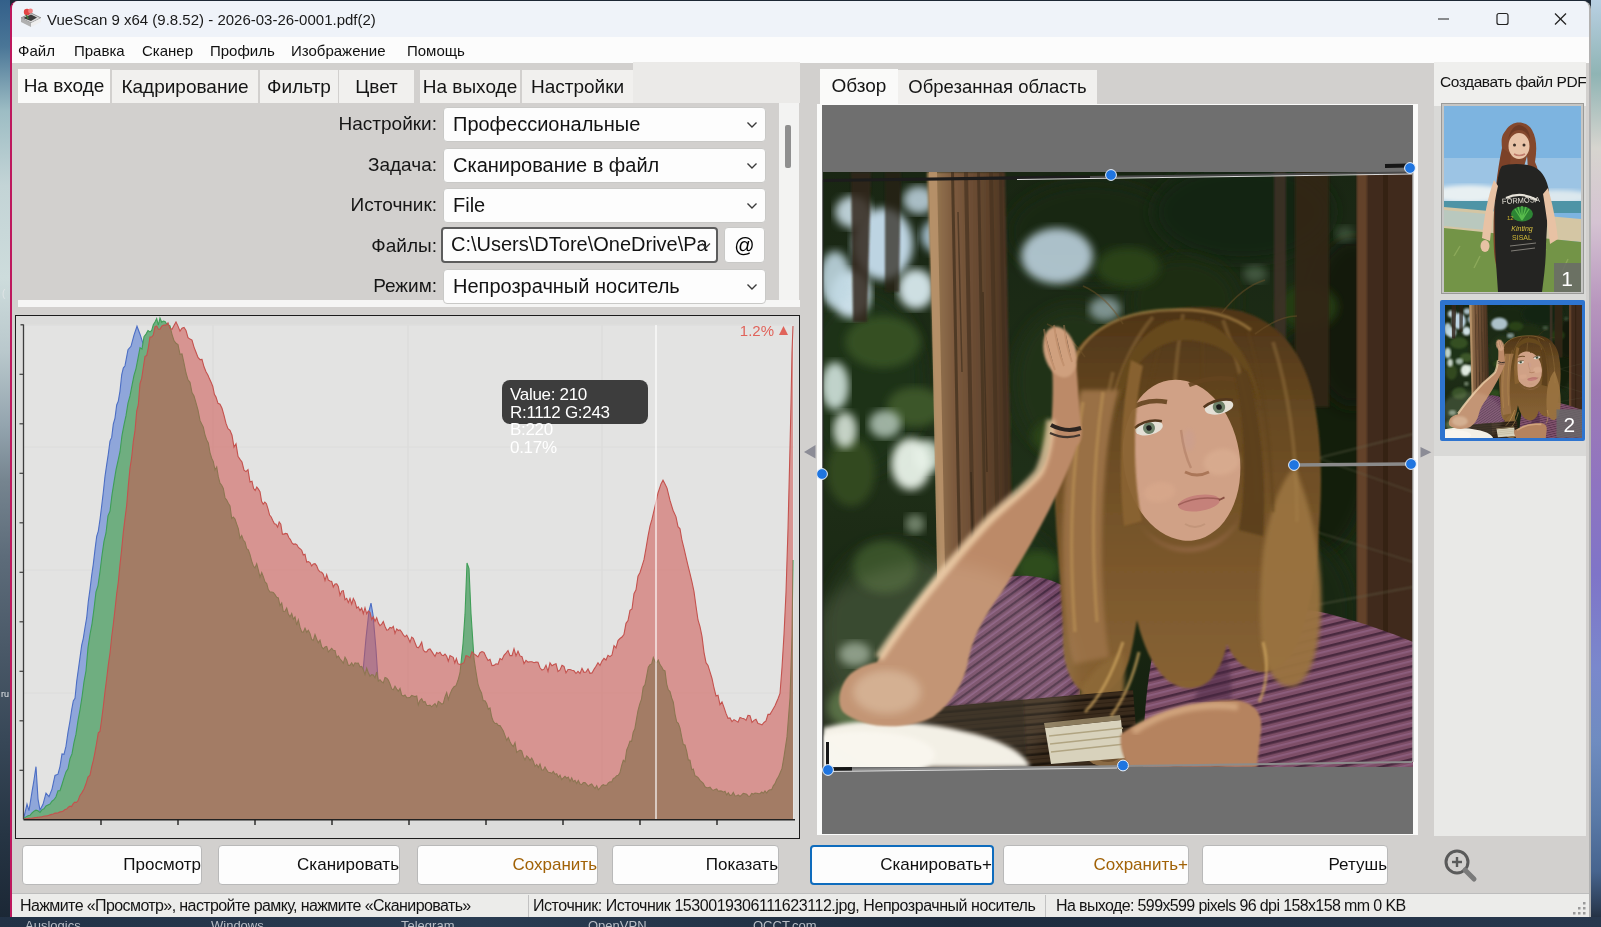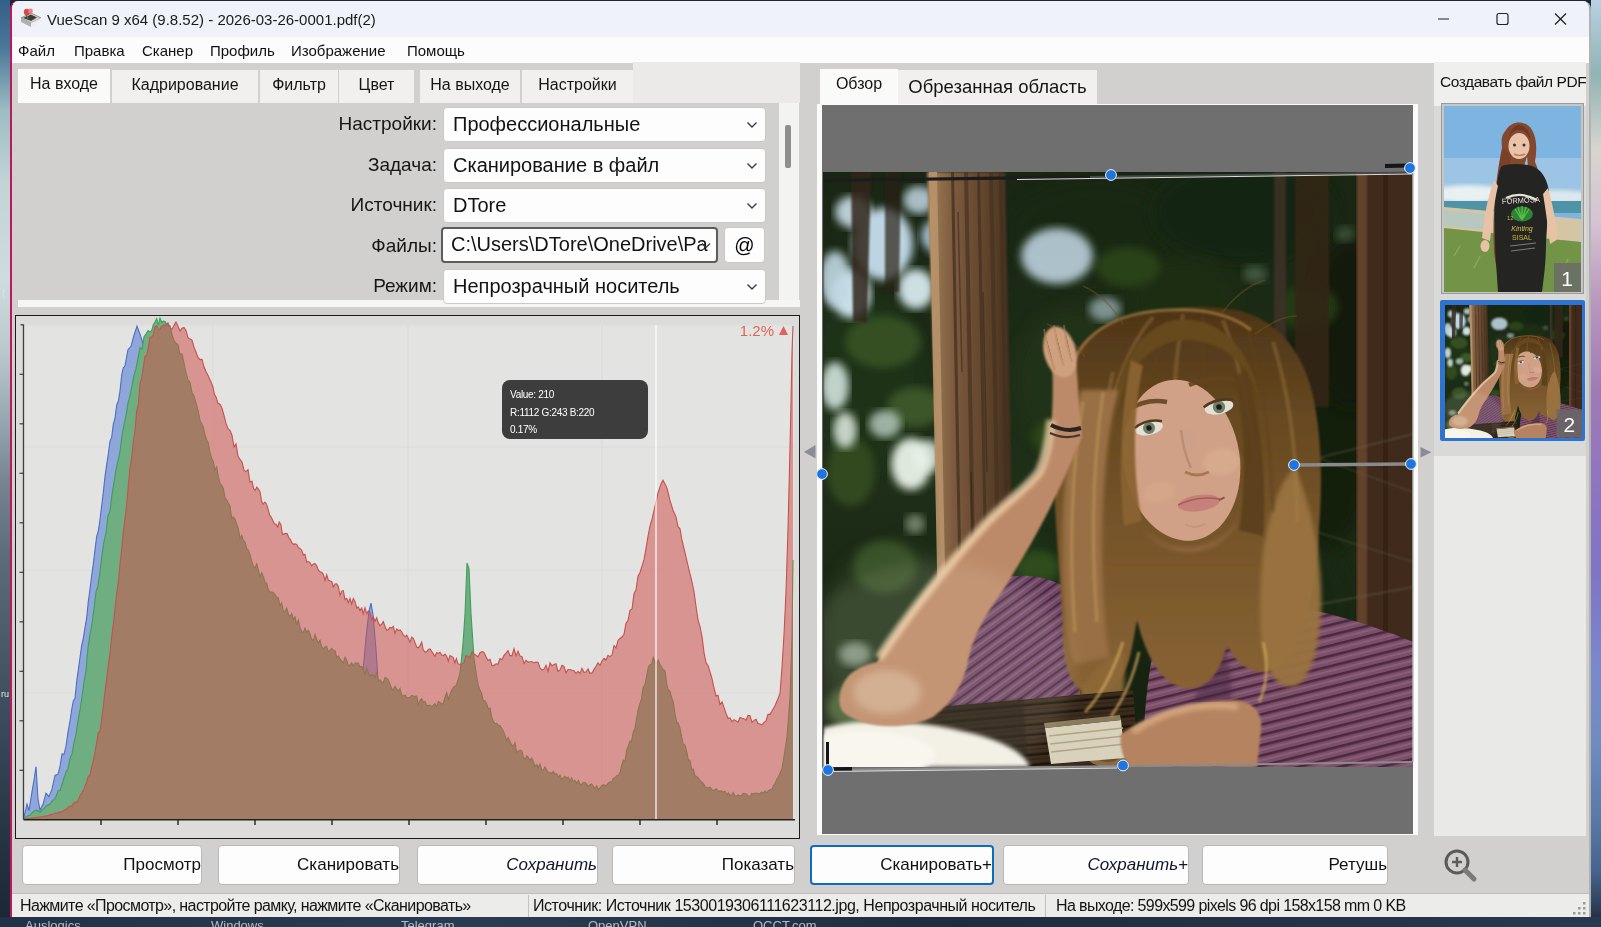--- a/index.html
+++ b/index.html
@@ -7,29 +7,29 @@
 .deskL{left:0;top:0;width:10px;height:927px;background:linear-gradient(180deg,#33608a 0%,#4a7697 5%,#9dbdc4 12%,#c3d4d6 20%,#cddcdc 30%,#b9c8cc 38%,#93a4ae 46%,#75848f 52%,#5d6c7a 60%,#4a5968 70%,#374757 80%,#263544 90%,#1a2634 100%);}
 .deskR{left:1591px;top:0;width:10px;height:927px;background:linear-gradient(180deg,#b9d0e3 0%,#8fb4b4 8%,#d7d5cf 16%,#d5c3d2 24%,#b795bd 33%,#9f7bb5 42%,#8f74c0 52%,#7f74c8 62%,#7a88cc 72%,#6f8cc0 80%,#5a7aa8 88%,#47648e 94%,#2c3d55 98%,#1c2532 100%);}
 .deskB{left:0;top:917px;width:1601px;height:10px;background:linear-gradient(90deg,#223246 0%,#2a3c52 30%,#1e2c3e 60%,#28384e 100%);color:#b9bec6;font-size:13px;overflow:hidden;padding-left:20px;}
 .deskB span{position:absolute;top:1px;}
 .win{left:10px;top:1px;width:1581px;height:916px;background:#d2d0ce;border-radius:8px 8px 0 0;border-left:2px solid #be185d;border-right:2px solid #b2b2b2;overflow:hidden;}
 .titlebar{left:0;top:0;right:0;height:36px;background:#eff3f9;}
 .titletext{left:35px;top:10px;font-size:15px;color:#191919;}
 .wbtn{top:0;width:46px;height:36px;}
 .menubar{left:0;top:36px;right:0;height:26px;background:#fcfcfc;font-size:15px;color:#111;}
 .menubar span{position:absolute;top:5px;}
-.tab{top:69px;height:35px;background:#f1f0ee;font-size:16px;color:#141414;text-align:center;}
+.tab{top:69px;height:35px;background:#f1f0ee;font-size:19px;color:#141414;text-align:center;}
 .tab span{position:relative;display:inline-block;margin-top:6px;}
 .tab.act{background:#fafaf9;top:68px;height:37px;}
 .fw{position:absolute;left:431px;width:323px;height:35px;background:#fdfdfd;border:1px solid #c9c9c7;border-radius:4px;font-size:20px;color:#131313;}
 .fw .t{position:absolute;left:9px;top:5px;white-space:nowrap;}
 .flabel{position:absolute;font-size:19px;color:#161616;width:200px;left:225px;text-align:right;white-space:nowrap;}
 .chev{position:absolute;width:12px;height:8px;}
 .btn{position:absolute;top:844px;height:40px;background:#fdfdfd;border:1px solid #b9b9b9;border-radius:4px;font-size:17px;color:#101010;text-align:right;line-height:37px;}
-.btn.dis{color:#0f172a;font-style:italic;}
+.btn.dis{color:#a16207;}
 .btn.foc{border:2px solid #0f6cbd;line-height:35px;}
 .statusbar{left:0;top:892px;width:1579px;height:24px;background:#ececea;border-top:1px solid #bdbdbd;font-size:16px;color:#131313;}
 .statusbar span{position:absolute;top:3px;white-space:nowrap;}
 .vsep{position:absolute;top:1px;width:1px;height:22px;background:#c2c2c2;}
 </style></head><body>
 <div class="abs deskL">
     <span style="position:absolute;left:1px;top:689px;font-size:9px;color:#e4e8ea">ru</span>
     <span style="position:absolute;left:2px;top:288px;font-size:10px;color:#dfe4e6">(</span>
   </div>
 <div class="abs deskR"></div>
@@ -88,21 +88,21 @@
     </svg>
 <div class="flabel" style="top:152.5px">Задача:</div>
 <div class="fw" style="top:146.5px">
       <span class="t">Сканирование в файл</span>
     </div>
 <svg class="chev" style="left:734px;top:160.5px" viewBox="0 0 12 8">
       <polyline points="1.5,1.5 6,6 10.5,1.5" fill="none" stroke="#3a3a3a" stroke-width="1.4"></polyline>
     </svg>
 <div class="flabel" style="top:193px">Источник:</div>
 <div class="fw" style="top:187px">
-      <span class="t">DTore</span>
+      <span class="t">File</span>
     </div>
 <svg class="chev" style="left:734px;top:201px" viewBox="0 0 12 8">
       <polyline points="1.5,1.5 6,6 10.5,1.5" fill="none" stroke="#3a3a3a" stroke-width="1.4"></polyline>
     </svg>
 <div class="flabel" style="top:233.5px">Файлы:</div>
 <div class="flabel" style="top:273.5px">Режим:</div>
 <div class="fw" style="top:267.5px">
       <span class="t">Непрозрачный носитель</span>
     </div>
 <svg class="chev" style="left:734px;top:281.5px" viewBox="0 0 12 8">
@@ -151,21 +151,21 @@
 <line x1="317" y1="505" x2="317" y2="510" stroke="#222" stroke-width="1.4"></line>
 <line x1="394" y1="505" x2="394" y2="510" stroke="#222" stroke-width="1.4"></line>
 <line x1="471" y1="505" x2="471" y2="510" stroke="#222" stroke-width="1.4"></line>
 <line x1="548" y1="505" x2="548" y2="510" stroke="#222" stroke-width="1.4"></line>
 <line x1="625" y1="505" x2="625" y2="510" stroke="#222" stroke-width="1.4"></line>
 <line x1="702" y1="505" x2="702" y2="510" stroke="#222" stroke-width="1.4"></line>
 <line x1="641" y1="10" x2="641" y2="504" stroke="rgba(255,255,255,0.85)" stroke-width="1.4"></line>
 <text x="759" y="21" font-size="15" fill="#e0635a" text-anchor="end" font-family="Liberation Sans">1.2%</text>
 <polygon points="768.5,11 764,20 773,20" fill="#e0635a"></polygon>
 </svg>
-<div class="abs" style="left:490px;top:379px;width:146px;height:59px;background:#3d3d3d;border-radius:8px;color:#ffffff;font-size:10px;letter-spacing:-0.3px;line-height:17.6px;padding:6px 0 0 8px">Value: 210<br>R:1112 G:243 B:220<br>0.17%</div>
+<div class="abs" style="left:490px;top:379px;width:146px;height:44px;background:#3d3d3d;border-radius:8px;color:#ffffff;font-size:17px;letter-spacing:-0.3px;line-height:17.6px;padding:6px 0 0 8px">Value: 210<br>R:1112 G:243 B:220<br>0.17%</div>
 <div class="abs tab act" style="left:808px;width:78px"><span>Обзор</span></div>
 <div class="abs tab" style="left:886px;width:199px;font-size:18.5px"><span>Обрезанная область</span></div>
 <div class="abs" style="left:805px;top:103px;width:601px;height:731px;background:#fbfbfa"></div>
 <div class="abs" style="left:810px;top:104px;width:591px;height:729px;background:#6f6f6f"></div>
 <svg class="abs" style="left:810.5px;top:170.5px" width="590" height="595" viewBox="0 0 590 595">
 <defs>
         <linearGradient id="pbg" x1="0" y1="0" x2="0" y2="1">
           <stop offset="0" stop-color="#1d2c17"></stop>
           <stop offset="0.5" stop-color="#24371d"></stop>
           <stop offset="0.8" stop-color="#1c2b15"></stop>
@@ -683,21 +683,21 @@
         <path d="M316,480 C310,506 300,528 288,544"></path>
         <path d="M440,470 C446,492 444,514 436,530"></path>
       </g>
       <ellipse cx="110" cy="500" rx="140" ry="110" fill="rgba(255,246,222,0.1)" filter="url(#t2b8)"></ellipse>
       <rect x="480" y="467" width="110" height="126" fill="rgba(105,105,105,0.82)"></rect>
       <text x="535" y="568" font-size="90" fill="#fff" text-anchor="middle" font-family="Liberation Sans">2</text>
     </svg>
 <div class="btn " style="left:10px;width:180px">Просмотр</div>
 <div class="btn " style="left:206px;width:182px">Сканировать</div>
 <div class="btn dis" style="left:405px;width:181px">Сохранить</div>
-<div class="btn " style="left:600px;width:183px">Показать</div>
+<div class="btn " style="left:600px;width:167px">Показать</div>
 <div class="btn foc" style="left:798px;width:184px">Сканировать+</div>
 <div class="btn dis" style="left:991px;width:186px">Сохранить+</div>
 <div class="btn " style="left:1190px;width:186px">Ретушь</div>
 <svg class="abs" style="left:1428px;top:845px" width="40" height="40" viewBox="0 0 40 40">
 <circle cx="17" cy="16" r="11" fill="none" stroke="#5a5a5a" stroke-width="3"></circle>
 <line x1="12" y1="16" x2="22" y2="16" stroke="#5a5a5a" stroke-width="2.4"></line>
 <line x1="17" y1="11" x2="17" y2="21" stroke="#5a5a5a" stroke-width="2.4"></line>
 <line x1="25" y1="24" x2="34" y2="33" stroke="#7a7a7a" stroke-width="5" stroke-linecap="round"></line>
 </svg>
 <div class="abs statusbar">

